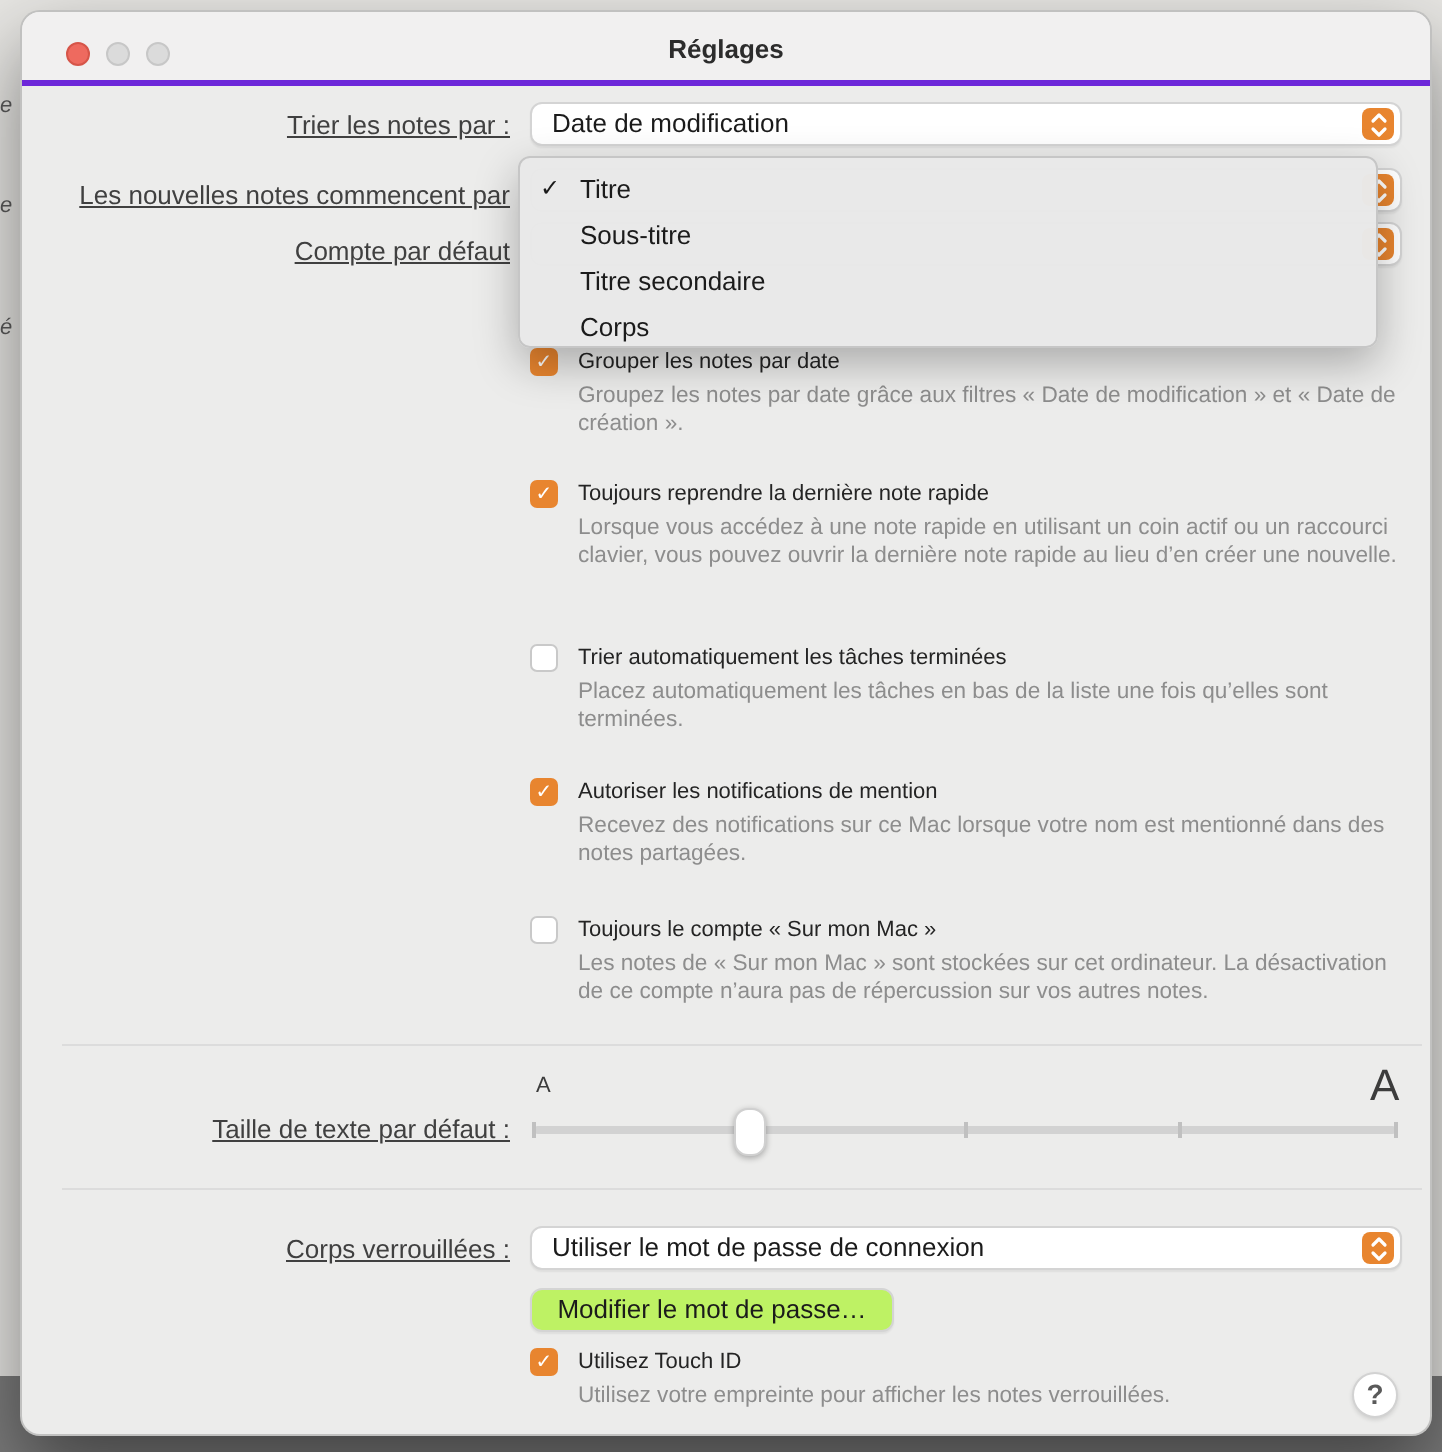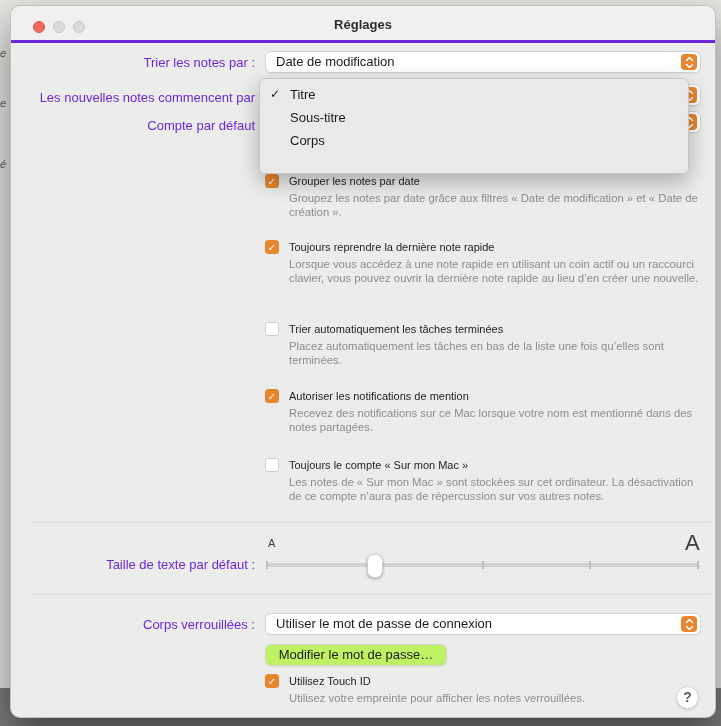--- a/index.html
+++ b/index.html
@@ -11,21 +11,21 @@
           border:1px solid rgba(0,0,0,0.18);border-radius:10px;box-sizing:border-box;
           box-shadow:0 18px 40px rgba(0,0,0,0.45);overflow:hidden;}
   .titlebar{position:absolute;left:0;top:0;width:100%;height:37px;background:#f1f0f0;
             border-bottom:3px solid #6d28d9;box-sizing:border-box;}
   .traffic{position:absolute;top:15px;width:12px;height:12px;border-radius:50%;box-sizing:border-box;}
   .t-close{left:22px;background:#ee6a5f;border:1px solid #d65549;}
   .t-min{left:42px;background:#dbdbdb;border:1px solid #c7c7c7;}
   .t-zoom{left:62px;background:#dbdbdb;border:1px solid #c7c7c7;}
   .title{position:absolute;left:0;top:0;width:100%;height:37px;line-height:37px;text-align:center;
          font-size:13px;font-weight:700;color:#2c2c2c;}
-  .rowlabel{position:absolute;font-size:13px;color:#6d28d9;text-align:left;right:460px;white-space:nowrap;}
+  .rowlabel{position:absolute;font-size:13px;color:#404040;text-align:left;right:460px;white-space:nowrap;text-decoration:underline;}
   .popup{position:absolute;left:254px;width:436px;height:22px;background:#ffffff;border:1px solid #d4d4d4;
          border-radius:6px;box-sizing:border-box;box-shadow:0 1px 1px rgba(0,0,0,0.06);}
   .popup .ptext{position:absolute;left:10px;top:0;line-height:20px;font-size:13px;color:#1b1b1b;white-space:nowrap;}
   .stepper{position:absolute;right:3px;top:2px;width:16px;height:16px;border-radius:4px;background:#e8852f;
            display:flex;align-items:center;justify-content:center;}
   .menu{position:absolute;left:248px;top:72px;width:430px;height:96px;background:rgba(233,233,233,0.98);
         border:1px solid #c6c6c6;border-radius:6px;box-sizing:border-box;z-index:10;
         box-shadow:0 8px 22px rgba(0,0,0,0.28);padding-top:4px;}
   .mitem{position:relative;height:23px;line-height:23px;padding-left:30px;font-size:13px;color:#1b1b1b;}
   .mcheck{position:absolute;left:10px;top:0;width:16px;font-size:12px;color:#1b1b1b;}
@@ -100,20 +100,23 @@
 
     <div class="menu">
       <div class="mitem">
         <span class="mcheck">✓</span>
         <span>Titre</span>
       </div>
       <div class="mitem">
         <span>Sous-titre</span>
       </div>
       <div class="mitem">
+        <span>Titre secondaire</span>
+      </div>
+      <div class="mitem">
         <span>Corps</span>
       </div>
     </div>
 
     <div class="group" style="top:168px">
       <div class="chk-row">
         <span class="chk on">✓</span>
         <span class="glabel">Grouper les notes par date</span>
       </div>
       <div class="gdesc">Groupez les notes par date grâce aux filtres « Date de modification » et « Date de création ».</div>

